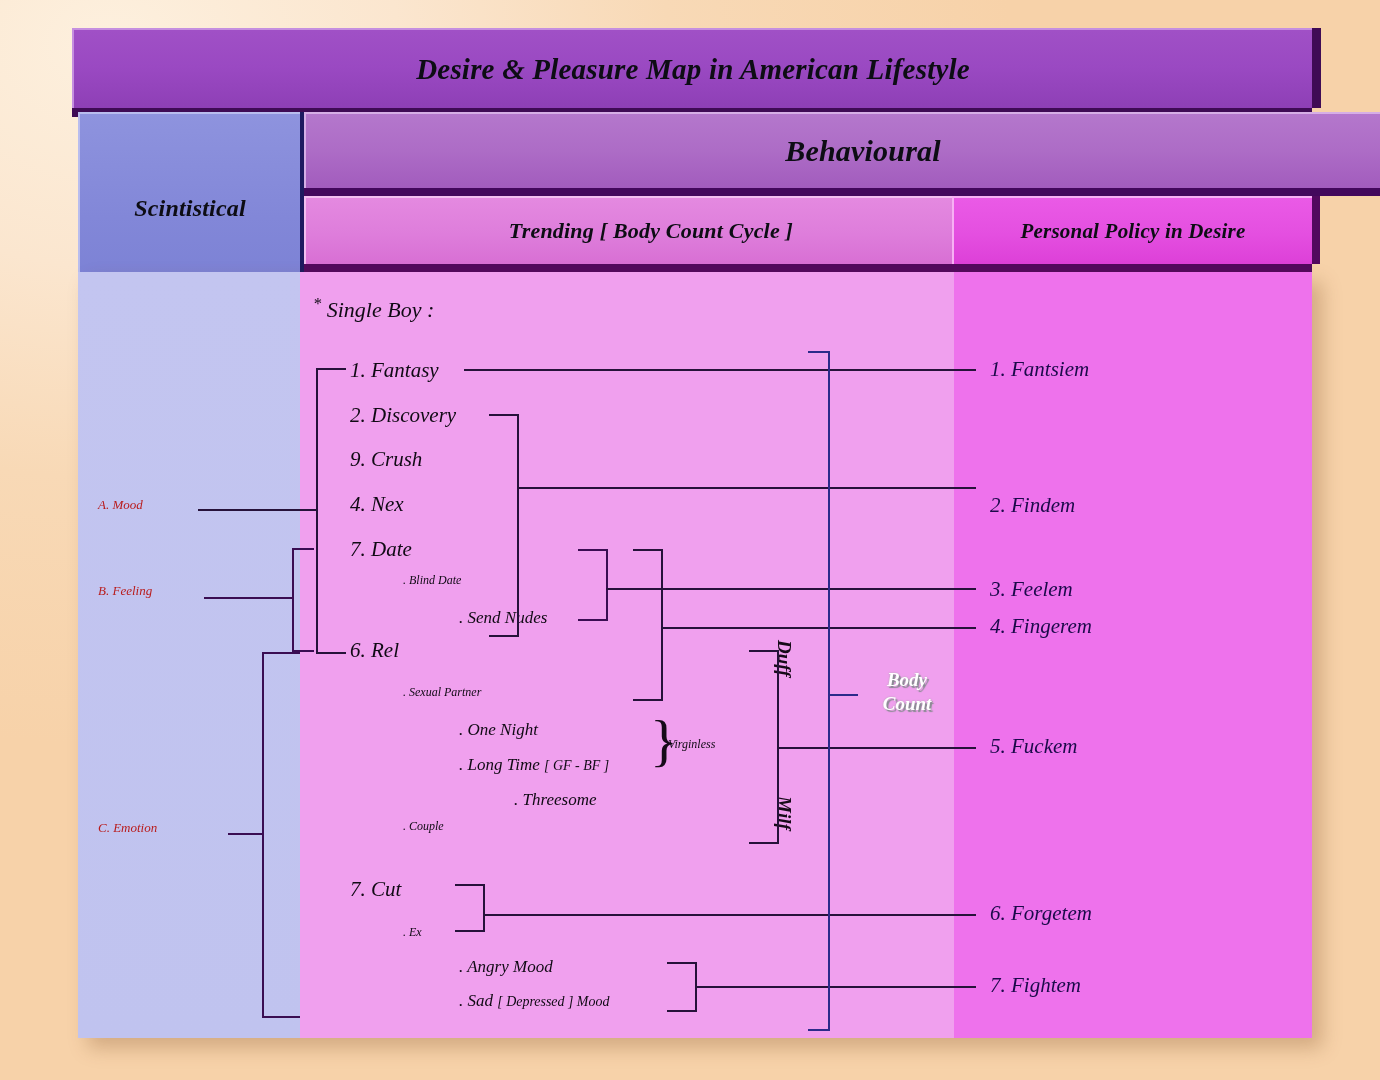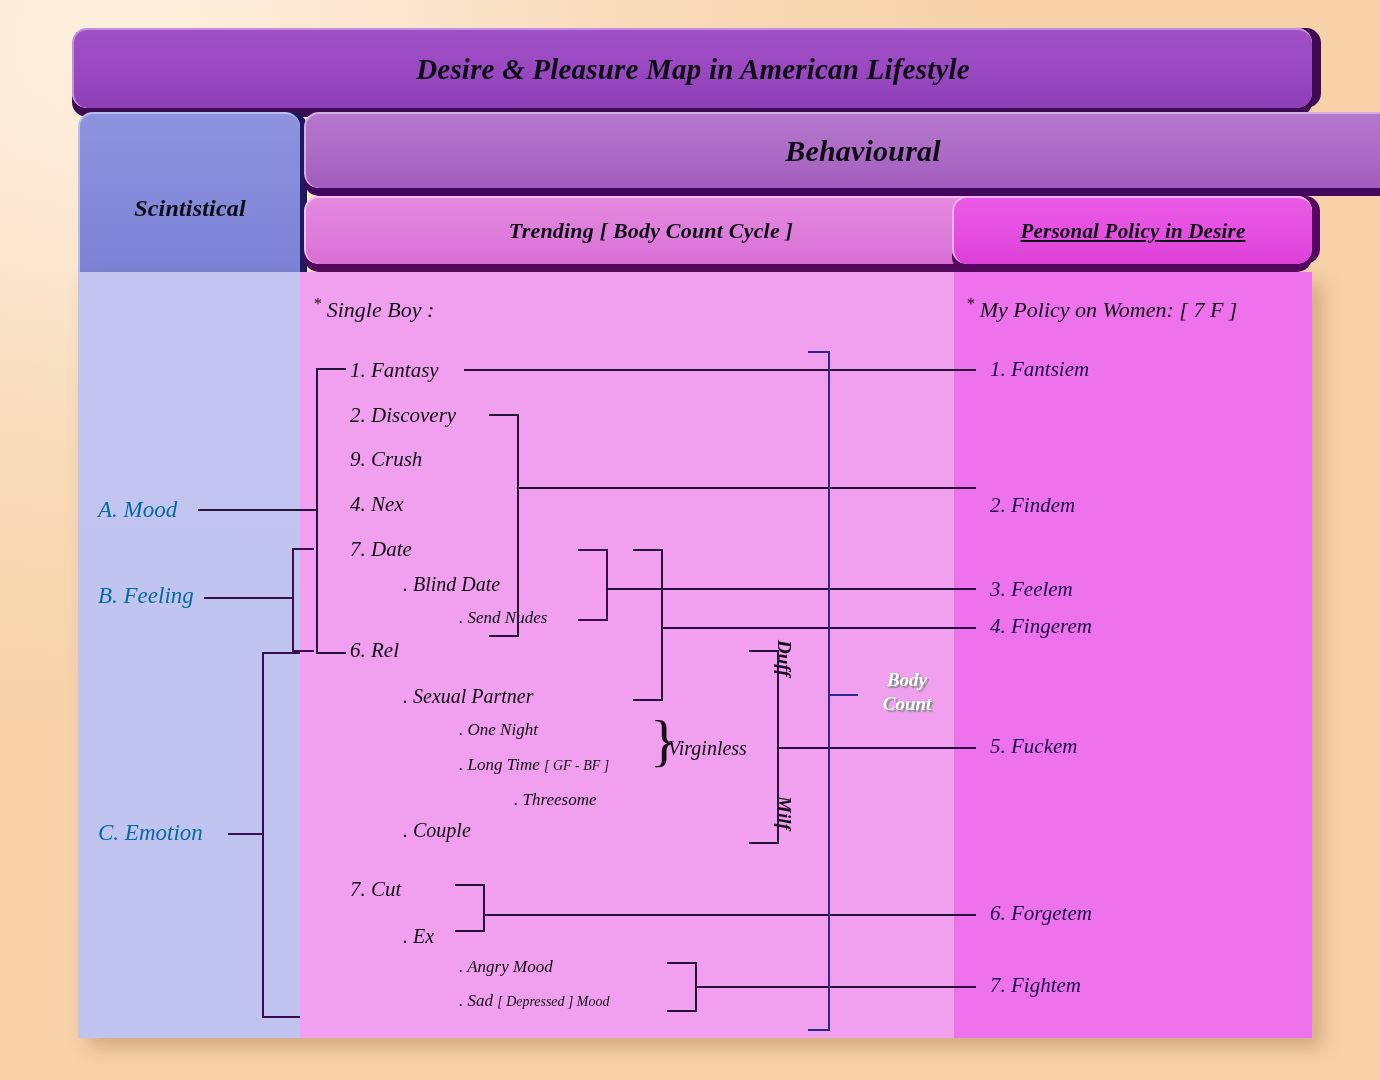--- a/index.html
+++ b/index.html
@@ -7,21 +7,21 @@
     width:1380px;height:1080px;overflow:hidden;
     font-family:"Liberation Serif",serif;
     background:
       radial-gradient(ellipse 900px 700px at 8% 4%, #fdf0de 0%, #fbe6cf 32%, #f8d9b6 62%, #f7d2a9 100%),
       linear-gradient(135deg,#fdf1e1 0%,#fbe3c8 45%,#f8cfa1 100%);
   }
   .stage{position:relative;width:1380px;height:1080px;}
 
   
   .blk{position:absolute;box-sizing:border-box;display:flex;align-items:center;justify-content:center;
-       font-style:italic;font-weight:bold;color:#0d0d14;letter-spacing:.2px;border-radius:15px;}
+       font-style:italic;font-weight:bold;color:#0d0d14;letter-spacing:.2px;}
   .blk .lbl{position:relative;z-index:2;}
 
   #title-bar{
     left:72px;top:28px;width:1240px;height:80px;
     background:linear-gradient(180deg,#a050c6 0%,#9a49c2 48%,#8e3fb6 100%);
     border-top:2px solid #c58fe0;border-left:2px solid #c58fe0;
     box-shadow:0 9px 0 0 #3f0b55, 9px 0 0 0 #3f0b55;
     font-size:29px;
   }
   #behavioural-bar{
@@ -44,37 +44,36 @@
     border-top:2px solid #f3bef0;border-left:2px solid #f3bef0;
     box-shadow:0 8px 0 0 #52095e, 8px 0 0 0 #52095e;
     font-size:22px;
   }
   #policy-bar{
     left:952px;top:196px;width:360px;height:68px;
     background:linear-gradient(180deg,#ea5ae6 0%,#e44fe0 55%,#dd40d8 100%);
     border-top:2px solid #f7b0f4;border-left:2px solid #f7b0f4;
     box-shadow:0 8px 0 0 #52095e, 8px 0 0 0 #52095e;
     font-size:21px;
-    text-decoration:underline;
   }
 
   
   #body-area{position:absolute;left:78px;top:272px;width:1234px;height:766px;
              box-shadow:10px 10px 18px rgba(120,70,30,.28);}
   .col{position:absolute;top:0;height:766px;}
   #col-sci{left:0;width:222px;background:linear-gradient(180deg,#c3c5f0 0%,#c0c3ef 100%);}
   #col-trend{left:222px;width:654px;background:#f0a0ee;}
   #col-policy{left:876px;width:358px;background:#ee72ec;}
 
   
   .it{position:absolute;font-style:italic;font-weight:normal;white-space:nowrap;color:#100a14;}
   .it.lvl1{font-size:21px;}
-  .it.lvl2{font-size:20px;}
+  .it.lvl2{font-size:12px;}
   .it.lvl3{font-size:17px;}
-  .it.sci{font-size:23px;color:#0369a1;}
+  .it.sci{font-size:13px;color:#b91c1c;}
   .it.pol{font-size:21px;color:#1b0a4a;}
   .it.head{font-size:22px;}
   .sm{font-size:.82em;}
   .star{font-size:.75em;vertical-align:super;}
 
   #body-count-lbl{
     position:absolute;left:862px;top:668px;width:90px;
     font-style:italic;font-weight:bold;font-size:19px;line-height:24px;
     color:#ffffff;text-shadow:2px 2px 1px #8a8a93,0 0 2px #aaa;
     text-align:center;
@@ -153,24 +152,20 @@
     <span>. Sad</span>
     <span class="sm">[ Depressed ] Mood</span>
   </div>
 
   <div class="brace" style="left:650px;top:712px">}</div>
   <div class="it lvl2" style="left:668px;top:737px">Virginless</div>
   <div class="vert" style="left:795px;top:640px">Duff</div>
   <div class="vert" style="left:795px;top:796px">Milf</div>
   <div id="body-count-lbl">Body Count</div>
 
-  <div class="it head" style="left:966px;top:294px">
-    <span class="star">*</span>
-    <span>My Policy on Women</span><span>: [ 7 F ]</span>
-  </div>
 
   <div class="it pol" style="left:990px;top:357px">1. Fantsiem</div>
   <div class="it pol" style="left:990px;top:493px">2. Findem</div>
   <div class="it pol" style="left:990px;top:577px">3. Feelem</div>
   <div class="it pol" style="left:990px;top:614px">4. Fingerem</div>
   <div class="it pol" style="left:990px;top:734px">5. Fuckem</div>
   <div class="it pol" style="left:990px;top:901px">6. Forgetem</div>
   <div class="it pol" style="left:990px;top:973px">7. Fightem</div>
 
   <div class="ln h dk" style="left:198px;top:509px;width:118px"></div>

